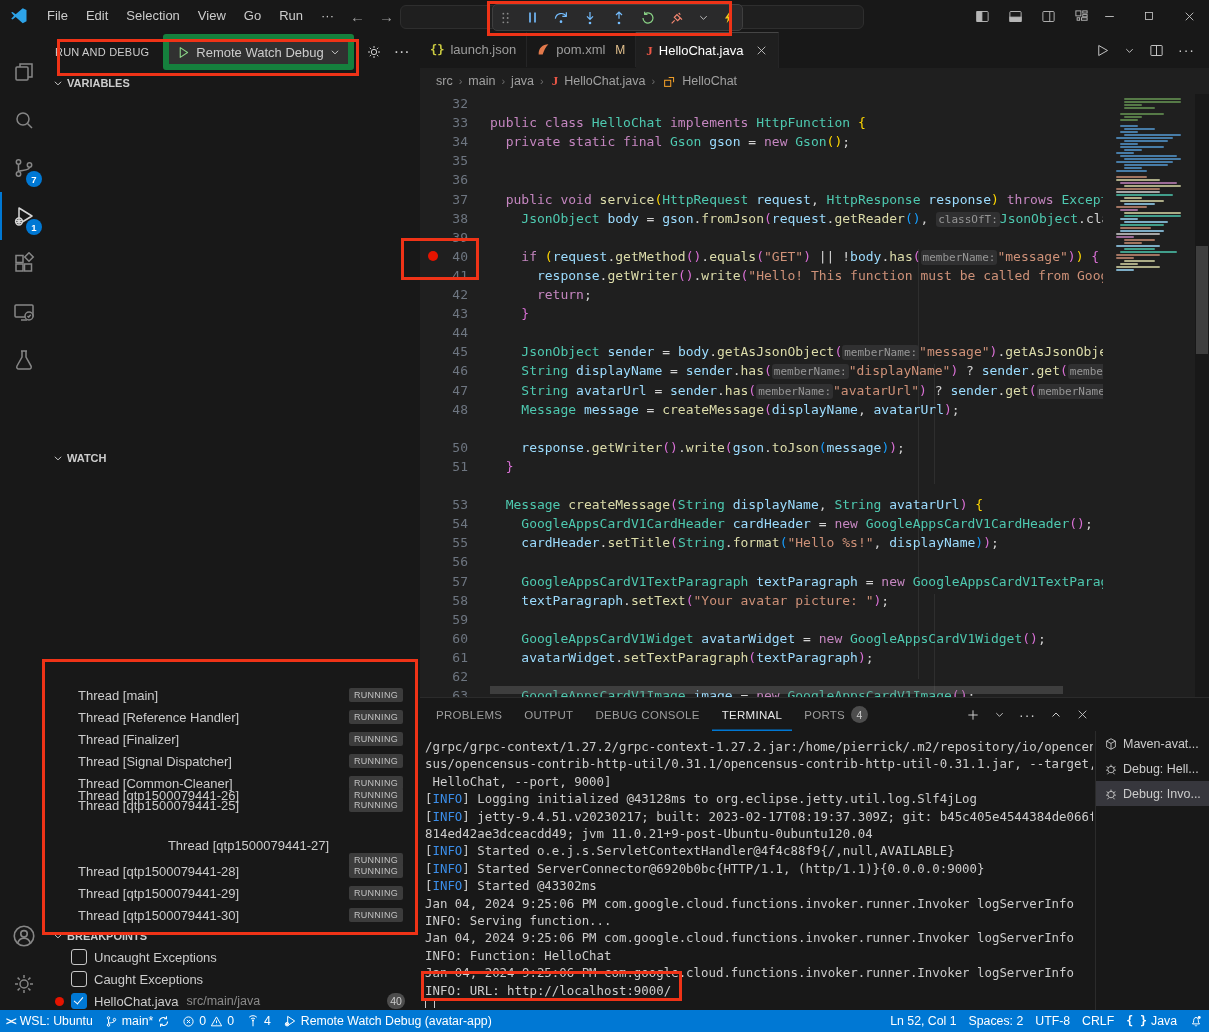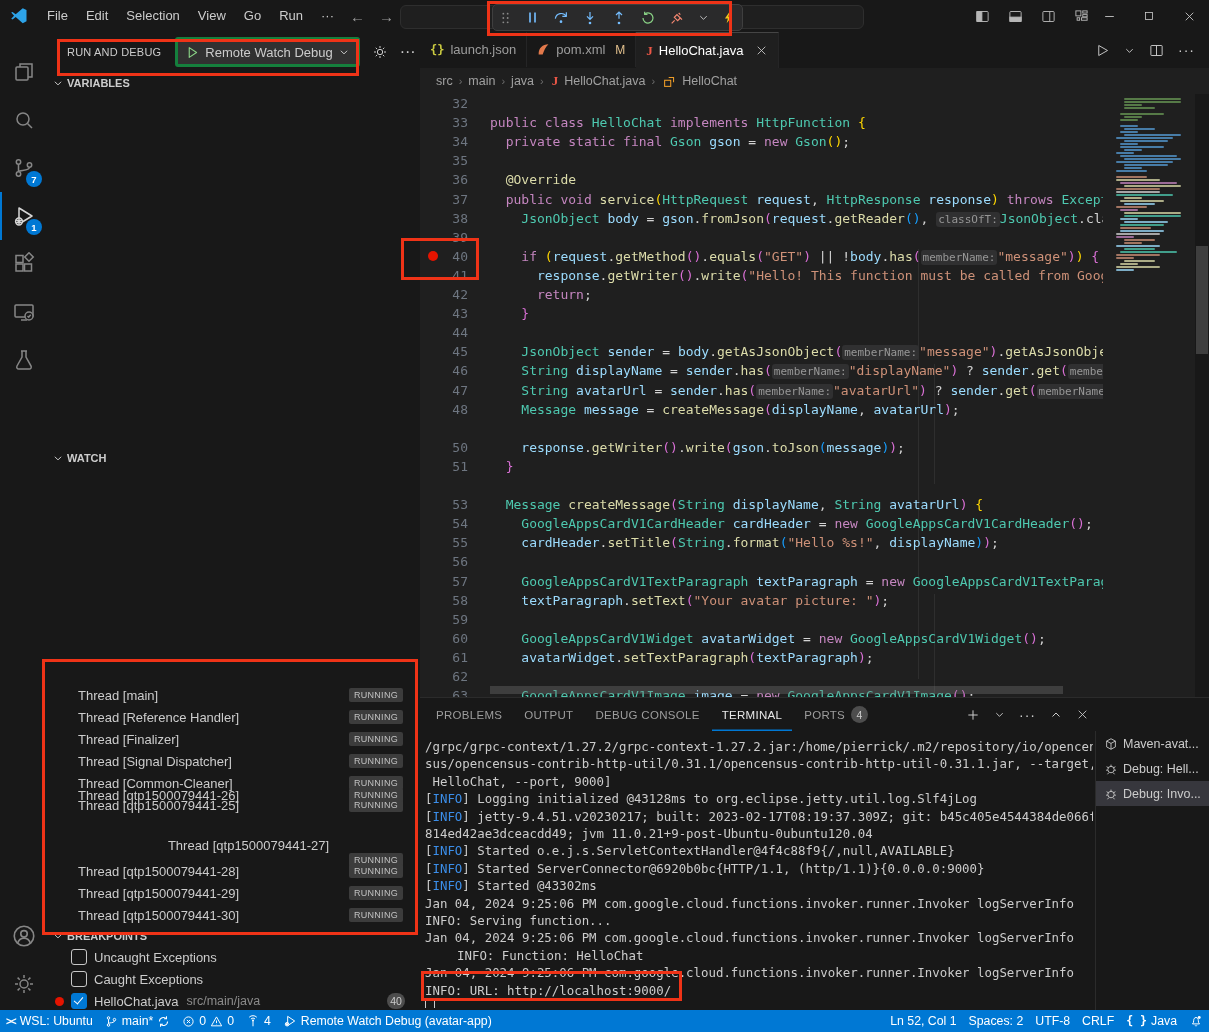--- a/index.html
+++ b/index.html
@@ -20,22 +20,22 @@
   .win-btn{width:40px;height:32px;display:flex;align-items:center;justify-content:center;color:#cccccc;}
   
   #activitybar{left:0;top:32px;width:47px;height:978px;background:#181818;border-right:1px solid #2b2b2b;}
   .act-item{position:absolute;left:0;width:47px;height:48px;display:flex;align-items:center;justify-content:center;color:#868686;}
   .act-item.active{color:#d7d7d7;box-shadow:inset 2px 0 0 #0078d4;}
   .act-badge{position:absolute;right:5px;bottom:5px;min-width:16px;height:16px;border-radius:9px;background:#0078d4;color:#fff;
              font-size:9.5px;display:flex;align-items:center;justify-content:center;font-weight:bold;padding:0 2px;box-sizing:border-box;}
   
   #sidebar{left:47px;top:32px;width:373px;height:978px;background:#181818;border-right:1px solid #2b2b2b;overflow:hidden;}
   #sb-controls{position:absolute;left:0;top:4px;width:373px;height:32px;display:flex;align-items:center;}
-  #sb-title{font-size:11px;color:#cccccc;margin-left:20px;letter-spacing:.2px;}
-  #launch-select{margin-left:14px;height:24px;background:#313131;border:3px solid #15803d;border-radius:3px;display:flex;align-items:center;padding:0 8px;gap:6px;font-size:13px;color:#cccccc;}
+  #sb-title{font-size:11px;color:#cccccc;margin-left:8px;letter-spacing:.2px;}
+  #launch-select{margin-left:14px;height:24px;background:#313131;border:6px solid #15803d;border-radius:3px;display:flex;align-items:center;padding:0 8px;gap:6px;font-size:13px;color:#cccccc;}
   .sec-head{position:absolute;left:0;width:372px;height:20px;display:flex;align-items:center;font-size:11px;font-weight:bold;color:#cccccc;}
   .sec-head .chev{margin:0 4px 0 6px;color:#cccccc;}
   .sec-right{margin-left:auto;margin-right:14px;font-weight:bold;font-size:11px;}
   .thread-row{position:absolute;left:0;width:372px;height:22px;display:flex;align-items:center;font-size:13px;color:#cccccc;}
   .thread-label{margin-left:31px;}
   .run-badge{margin-left:auto;margin-right:16px;background:#3c3c3c;color:#c2c2c2;font-size:9px;padding:2px 5px;border-radius:2px;letter-spacing:.3px;}
   .bp-row{position:absolute;left:0;width:372px;height:22px;display:flex;align-items:center;font-size:13px;color:#cccccc;}
   .cbx{width:14px;height:14px;border:1px solid #c8c8c8;border-radius:3px;background:transparent;margin-right:7px;flex:none;}
   .cbx.on{background:#0078d4;border-color:#0078d4;position:relative;}
   .cbx.on:after{content:"";position:absolute;left:4px;top:1px;width:4px;height:8px;border:solid #fff;border-width:0 1.5px 1.5px 0;transform:rotate(40deg);}
@@ -474,21 +474,21 @@
       <span>HelloChat</span>
     </div>
   <div id="code-area" class="abs">
       <div class="iguide" style="left: 498px; top: 155px; height: 430px;"></div>
       <div class="iguide" style="left: 514px; top: 270px; height: 120px;"></div>
       <div class="iguide" style="left: 514px; top: 500px; height: 140px;"></div>
       <div class="code-row" style="top: 0px;"><span class="ln">32</span><span class="txt"></span></div>
       <div class="code-row" style="top: 19.1px;"><span class="ln">33</span><span class="txt"><span class="tk-k">public</span><span class="tk-p"> </span><span class="tk-k">class</span><span class="tk-p"> </span><span class="tk-t">HelloChat</span><span class="tk-p"> </span><span class="tk-k">implements</span><span class="tk-p"> </span><span class="tk-t">HttpFunction</span><span class="tk-p"> </span><span class="tk-y1">{</span></span></div>
       <div class="code-row" style="top: 38.2px;"><span class="ln">34</span><span class="txt"><span class="tk-p">  </span><span class="tk-k">private</span><span class="tk-p"> </span><span class="tk-k">static</span><span class="tk-p"> </span><span class="tk-k">final</span><span class="tk-p"> </span><span class="tk-t">Gson</span><span class="tk-p"> </span><span class="tk-v">gson</span><span class="tk-p"> = </span><span class="tk-k">new</span><span class="tk-p"> </span><span class="tk-t">Gson</span><span class="tk-y1">()</span><span class="tk-p">;</span></span></div>
       <div class="code-row" style="top: 57.3px;"><span class="ln">35</span><span class="txt"></span></div>
-      <div class="code-row" style="top: 76.4px;"><span class="ln">36</span><span class="txt"><span class="tk-p">  </span><span class="tk-a">@Override</span></span></div>
+      <div class="code-row" style="top: 76.4px;"><span class="ln">36</span></div>
       <div class="code-row" style="top: 95.5px;"><span class="ln">37</span><span class="txt"><span class="tk-p">  </span><span class="tk-k">public</span><span class="tk-p"> </span><span class="tk-k">void</span><span class="tk-p"> </span><span class="tk-f">service</span><span class="tk-y1">(</span><span class="tk-t">HttpRequest</span><span class="tk-p"> </span><span class="tk-v">request</span><span class="tk-p">, </span><span class="tk-t">HttpResponse</span><span class="tk-p"> </span><span class="tk-v">response</span><span class="tk-y1">)</span><span class="tk-p"> </span><span class="tk-k">throws</span><span class="tk-p"> </span><span class="tk-t">Exception</span></span></div>
       <div class="code-row" style="top: 114.6px;"><span class="ln">38</span><span class="txt"><span class="tk-p">    </span><span class="tk-t">JsonObject</span><span class="tk-p"> </span><span class="tk-v">body</span><span class="tk-p"> = </span><span class="tk-v">gson</span><span class="tk-p">.</span><span class="tk-f">fromJson</span><span class="tk-y2">(</span><span class="tk-v">request</span><span class="tk-p">.</span><span class="tk-f">getReader</span><span class="tk-y3">()</span><span class="tk-p">, </span><span class="tk-h">classOfT:</span><span class="tk-t">JsonObject</span><span class="tk-p">.class</span></span></div>
       <div class="code-row" style="top: 133.7px;"><span class="ln">39</span><span class="txt"></span></div>
       <div class="code-row" style="top: 152.8px;"><span class="gut-dot" style="top: 4.5px;"></span><span class="ln">40</span><span class="txt"><span class="tk-p">    </span><span class="tk-k">if</span><span class="tk-p"> </span><span class="tk-y1">(</span><span class="tk-v">request</span><span class="tk-p">.</span><span class="tk-f">getMethod</span><span class="tk-y2">()</span><span class="tk-p">.</span><span class="tk-f">equals</span><span class="tk-y2">(</span><span class="tk-s">"GET"</span><span class="tk-y2">)</span><span class="tk-p"> || !</span><span class="tk-v">body</span><span class="tk-p">.</span><span class="tk-f">has</span><span class="tk-y2">(</span><span class="tk-h">memberName:</span><span class="tk-s">"message"</span><span class="tk-y2">)</span><span class="tk-y1">)</span><span class="tk-p"> </span><span class="tk-y2">{</span></span></div>
       <div class="code-row" style="top: 171.9px;"><span class="ln">41</span><span class="txt"><span class="tk-p">      </span><span class="tk-v">response</span><span class="tk-p">.</span><span class="tk-f">getWriter</span><span class="tk-y2">()</span><span class="tk-p">.</span><span class="tk-f">write</span><span class="tk-y2">(</span><span class="tk-s">"Hello! This function must be called from Google</span></span></div>
       <div class="code-row" style="top: 191px;"><span class="ln">42</span><span class="txt"><span class="tk-p">      </span><span class="tk-k">return</span><span class="tk-p">;</span></span></div>
       <div class="code-row" style="top: 210.1px;"><span class="ln">43</span><span class="txt"><span class="tk-p">    </span><span class="tk-y2">}</span></span></div>
       <div class="code-row" style="top: 229.2px;"><span class="ln">44</span><span class="txt"></span></div>
       <div class="code-row" style="top: 248.3px;"><span class="ln">45</span><span class="txt"><span class="tk-p">    </span><span class="tk-t">JsonObject</span><span class="tk-p"> </span><span class="tk-v">sender</span><span class="tk-p"> = </span><span class="tk-v">body</span><span class="tk-p">.</span><span class="tk-f">getAsJsonObject</span><span class="tk-y2">(</span><span class="tk-h">memberName:</span><span class="tk-s">"message"</span><span class="tk-y2">)</span><span class="tk-p">.</span><span class="tk-f">getAsJsonObject</span></span></div>
       <div class="code-row" style="top: 267.4px;"><span class="ln">46</span><span class="txt"><span class="tk-p">    </span><span class="tk-t">String</span><span class="tk-p"> </span><span class="tk-v">displayName</span><span class="tk-p"> = </span><span class="tk-v">sender</span><span class="tk-p">.</span><span class="tk-f">has</span><span class="tk-y2">(</span><span class="tk-h">memberName:</span><span class="tk-s">"displayName"</span><span class="tk-y2">)</span><span class="tk-p"> ? </span><span class="tk-v">sender</span><span class="tk-p">.</span><span class="tk-f">get</span><span class="tk-y2">(</span><span class="tk-h">memberName:</span></span></div>
@@ -618,21 +618,21 @@
         <div class="trow" style="top: 37.8px;"><span> HelloChat, --port, 9000]</span></div>
         <div class="trow" style="top: 55.2px;"><span>[</span><span class="t-info">INFO</span><span>] Logging initialized @43128ms to org.eclipse.jetty.util.log.Slf4jLog</span></div>
         <div class="trow" style="top: 72.6px;"><span>[</span><span class="t-info">INFO</span><span>] jetty-9.4.51.v20230217; built: 2023-02-17T08:19:37.309Z; git: b45c405e4544384de066f</span></div>
         <div class="trow" style="top: 90px;"><span>814ed42ae3dceacdd49; jvm 11.0.21+9-post-Ubuntu-0ubuntu120.04</span></div>
         <div class="trow" style="top: 107.4px;"><span>[</span><span class="t-info">INFO</span><span>] Started o.e.j.s.ServletContextHandler@4f4c88f9{/,null,AVAILABLE}</span></div>
         <div class="trow" style="top: 124.8px;"><span>[</span><span class="t-info">INFO</span><span>] Started ServerConnector@6920b0bc{HTTP/1.1, (http/1.1)}{0.0.0.0:9000}</span></div>
         <div class="trow" style="top: 142.2px;"><span>[</span><span class="t-info">INFO</span><span>] Started @43302ms</span></div>
         <div class="trow" style="top: 159.6px;"><span>Jan 04, 2024 9:25:06 PM com.google.cloud.functions.invoker.runner.Invoker logServerInfo</span></div>
         <div class="trow" style="top: 177px;"><span>INFO: Serving function...</span></div>
         <div class="trow" style="top: 194.4px;"><span>Jan 04, 2024 9:25:06 PM com.google.cloud.functions.invoker.runner.Invoker logServerInfo</span></div>
-        <div class="trow" style="top: 211.8px; margin-left: 32px;"><span>INFO: Function: HelloChat</span></div>
+        <div class="trow" style="top: 211.8px;"><span>INFO: Function: HelloChat</span></div>
         <div class="trow" style="top: 229.2px;"><span>Jan 04, 2024 9:25:06 PM com.google.cloud.functions.invoker.runner.Invoker logServerInfo</span></div>
         <div class="trow" style="top: 246.6px;"><span>INFO: URL: http://localhost:9000/</span></div>
         <div class="trow" style="top: 264px;"><span class="t-cursor"></span></div>
       </div>
     <div id="term-side">
         <div class="ts-row">
           <span style="color: rgb(204, 204, 204);">
             <svg width="14" height="14" viewBox="0 0 24 24" fill="none" stroke="currentColor" stroke-width="1.5">
               <path d="M12 3l7.5 4v10L12 21l-7.5-4V7z"></path>
               <path d="M4.5 7l7.5 4 7.5-4M12 11v10"></path>

